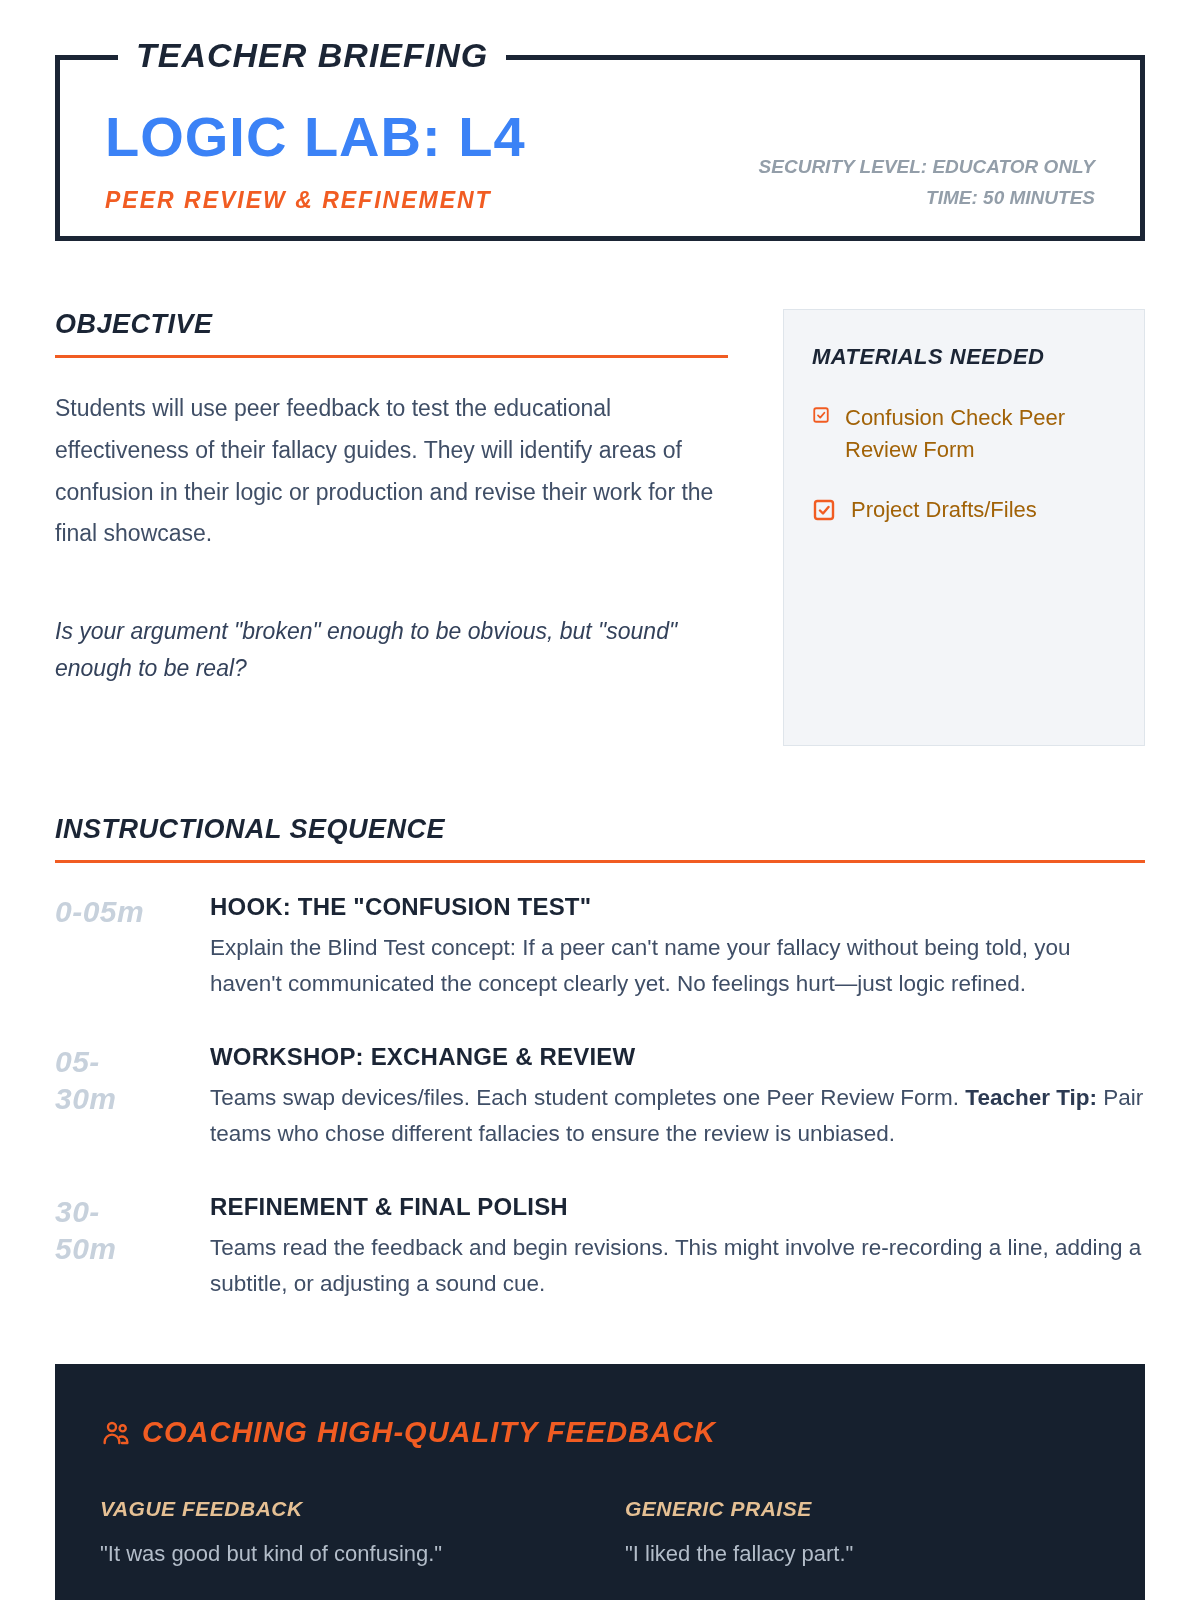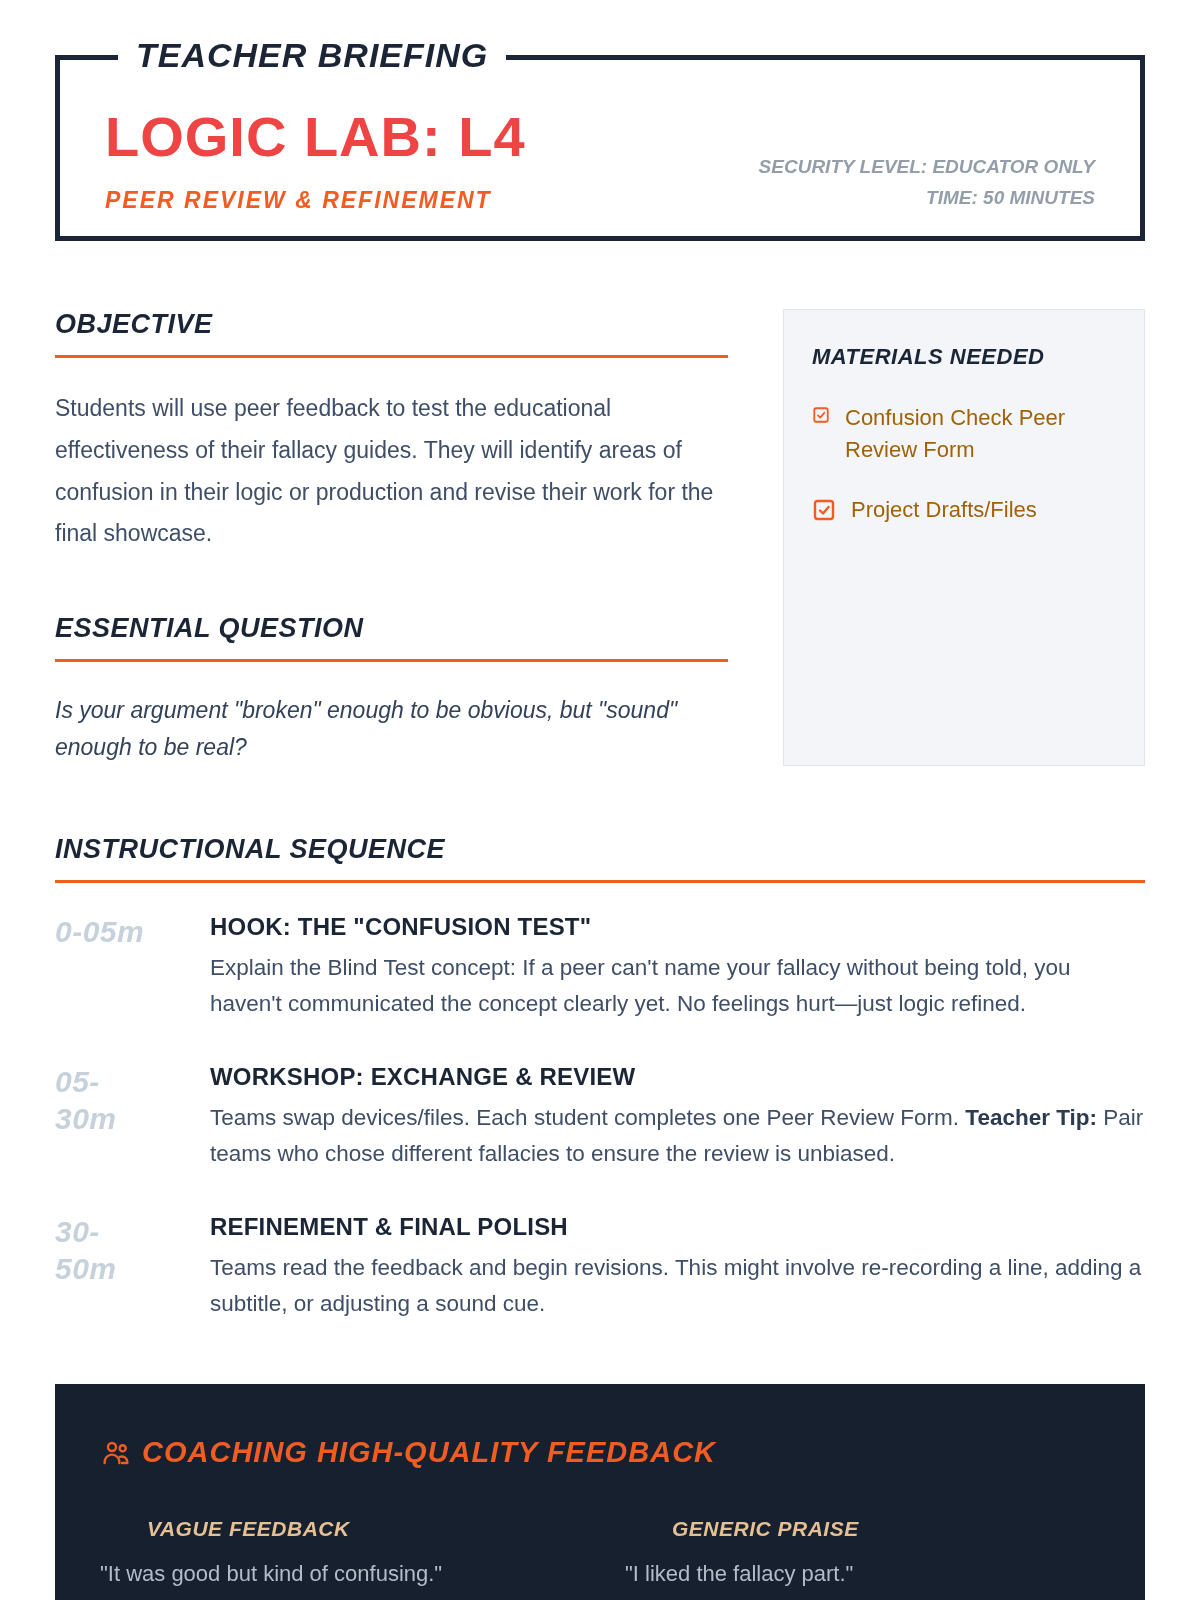--- a/index.html
+++ b/index.html
@@ -24,21 +24,21 @@
     font-size:34px;
     font-weight:bold;
     font-style:italic;
     color:#1b2535;
     letter-spacing:1px;
     white-space:nowrap;
   }
   .title-block h1 {
     font-size:56px;
     font-weight:bold;
-    color:#ef4444;
+    color:#3b82f6;
     letter-spacing:1px;
     line-height:1.05;
   }
   .subtitle {
     margin-top:20px;
     color:#f15c22;
     font-weight:bold;
     font-style:italic;
     font-size:23px;
     letter-spacing:2px;
@@ -161,21 +161,20 @@
     gap:50px;
     margin-top:48px;
   }
   .coach-label {
     color:#e5c094;
     font-size:21px;
     font-weight:bold;
     font-style:italic;
     letter-spacing:0.5px;
     margin-bottom:20px;
-    margin-left:47px;
   }
   .coach-quote {
     color:#b3bdc9;
     font-size:22px;
     margin-bottom:30px;
   }
   .icon-svg { display:block; }
 </style>
 </head>
 <body>
@@ -196,21 +195,20 @@
 
   <div class="two-col">
     <div class="left-col">
 
       <section>
         <h2 class="section-heading">OBJECTIVE</h2>
         <p class="body-text">Students will use peer feedback to test the educational effectiveness of their fallacy guides. They will identify areas of confusion in their logic or production and revise their work for the final showcase.</p>
       </section>
 
       <section class="eq-section">
-        <h2 class="section-heading">ESSENTIAL QUESTION</h2>
         <p class="eq-text">Is your argument "broken" enough to be obvious, but "sound" enough to be real?</p>
       </section>
 
     </div>
 
     <aside class="materials-box">
       <h3 class="materials-heading">MATERIALS NEEDED</h3>
 
       <div class="material-item">
         <span class="cb">

